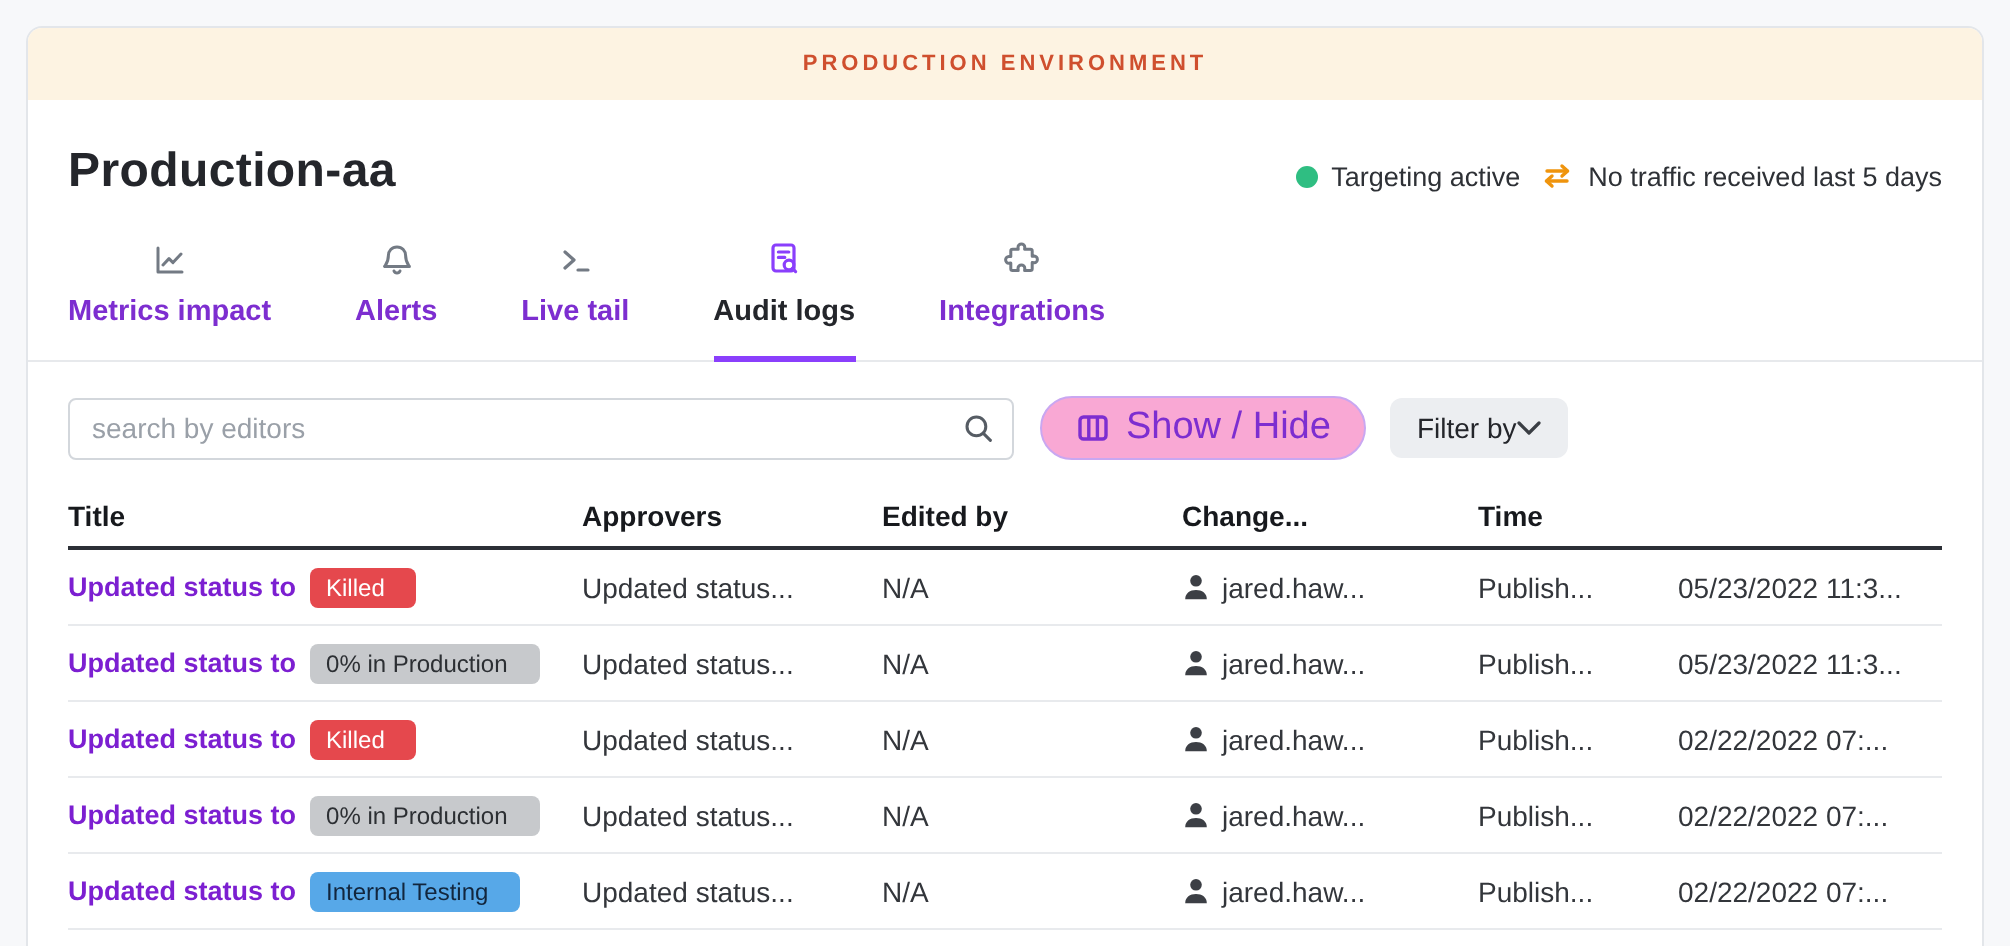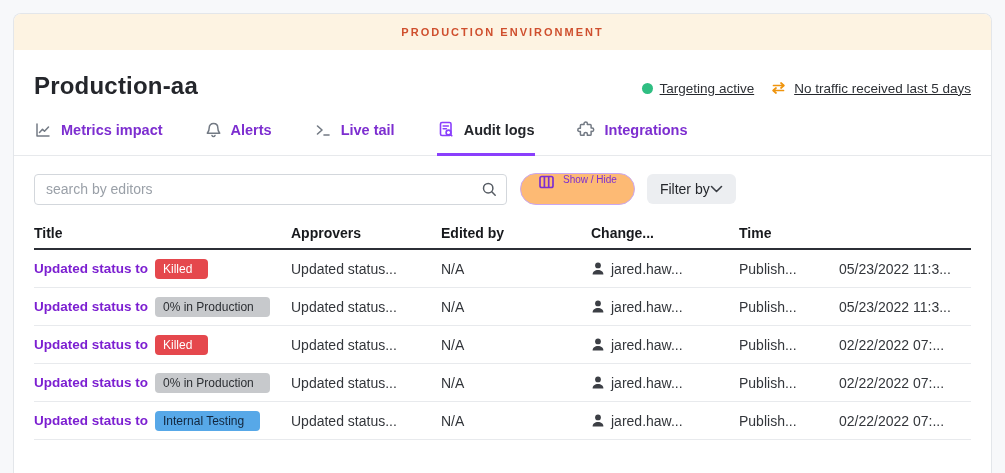--- a/index.html
+++ b/index.html
@@ -24,57 +24,57 @@
   .banner span {
     font-size: 11px; font-weight: 700; letter-spacing: 2px;
     text-transform: uppercase; color: var(--banner-text, #cf4f2e);
   }
   
   .header {
     display: flex; align-items: center; justify-content: space-between;
     padding: 22px 20px 4px 20px;
   }
   .page-title { font-size: 24px; font-weight: 700; color: #24262b; letter-spacing: 0.2px; }
-  .statuses { display: flex; align-items: center; gap: 16px; padding-top: 4px; text-decoration: underline; }
+  .statuses { display: flex; align-items: center; gap: 10px; padding-top: 4px; }
   .status { display: flex; align-items: center; gap: 7px; font-size: 13.5px; color: #2e3136; }
   .dot { width: 11px; height: 11px; border-radius: 50%; background: var(--green, #2fbe82); }
   
   .tabs {
     display: flex; align-items: flex-end; gap: 42px;
     padding: 16px 20px 0 20px;
     border-bottom: 1px solid #e7e9ec;
   }
   .tab {
     display: inline-flex; align-items: center; gap: 9px;
     padding-bottom: 14px; cursor: pointer;
     font-size: 14.5px; font-weight: 700;
     border-bottom: 3px solid transparent;
     margin-bottom: -1px;
   }
-  .tab.link { color: var(--accent, #7d2ed0); }
+  .tab.link { color: var(--accent, #7d2ed0); flex-direction: column; }
   .tab.default { color: #24262b; }
-  .tab.active { border-bottom-color: var(--accent-bright, #8a3ffc); }
+  .tab.active { border-bottom-color: var(--accent-bright, #8a3ffc); flex-direction: column; }
   .tab .ticon { display: inline-flex; }
   
   .toolbar { display: flex; align-items: center; padding: 17px 20px 12px 20px; }
   .search-wrap { position: relative; width: 473px; }
   .search-wrap input {
     width: 100%; height: 31px;
     border: 1px solid #d3d7dc; border-radius: 4px;
     padding: 0 34px 0 11px; font-size: 14px; color: #24262b;
     font-family: "Liberation Sans", sans-serif;
     outline: none; background: #fff;
   }
   .search-wrap input::placeholder { color: #9aa0a8; }
   .search-wrap .mag { position: absolute; right: 9px; top: 7px; }
   .btn-showhide {
-    display: inline-flex; gap: 8px;
+    display: inline-flex; align-items: center; gap: 8px;
     margin-left: 13px; height: 32px; padding: 0 17px;
-    background: #fdba74; border: 1px solid #c9a7f1; border-radius: 16px;
-    color: var(--accent, #7d2ed0); font-size: 10px; font-weight: 400;
+    background: #f9a8d4; border: 1px solid #c9a7f1; border-radius: 16px;
+    color: var(--accent, #7d2ed0); font-size: 19px; font-weight: 400;
     font-family: "Liberation Sans", sans-serif; cursor: pointer;
   }
   .btn-filter {
     display: inline-flex; align-items: center; 
     margin-left: 12px; height: 30px; padding: 0 13px;
     background: #eceef1; border: none; border-radius: 6px;
     color: #24262b; font-size: 14px;
     font-family: "Liberation Sans", sans-serif; cursor: pointer;
   }
   

